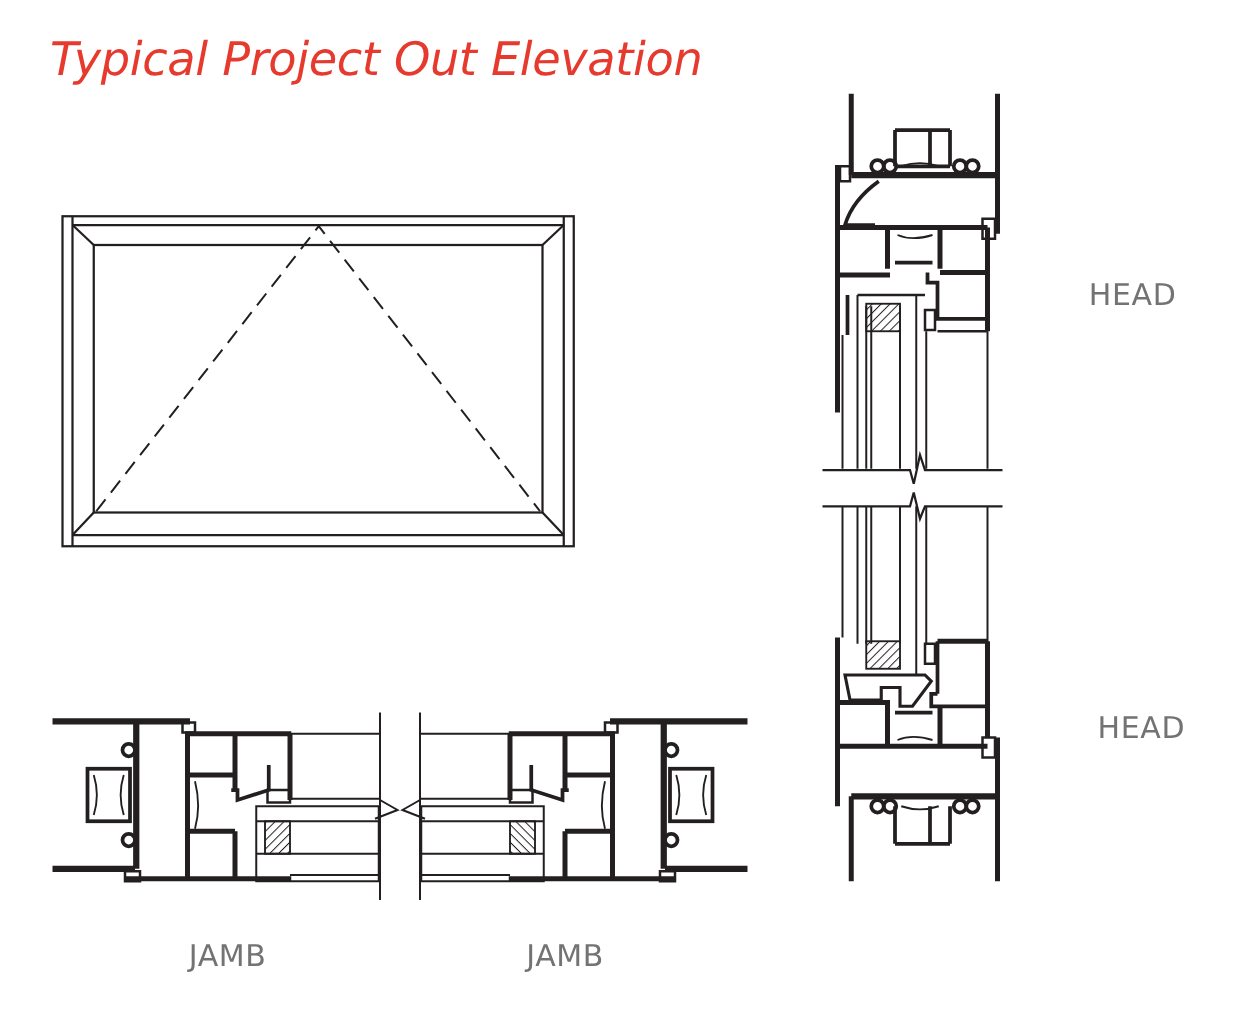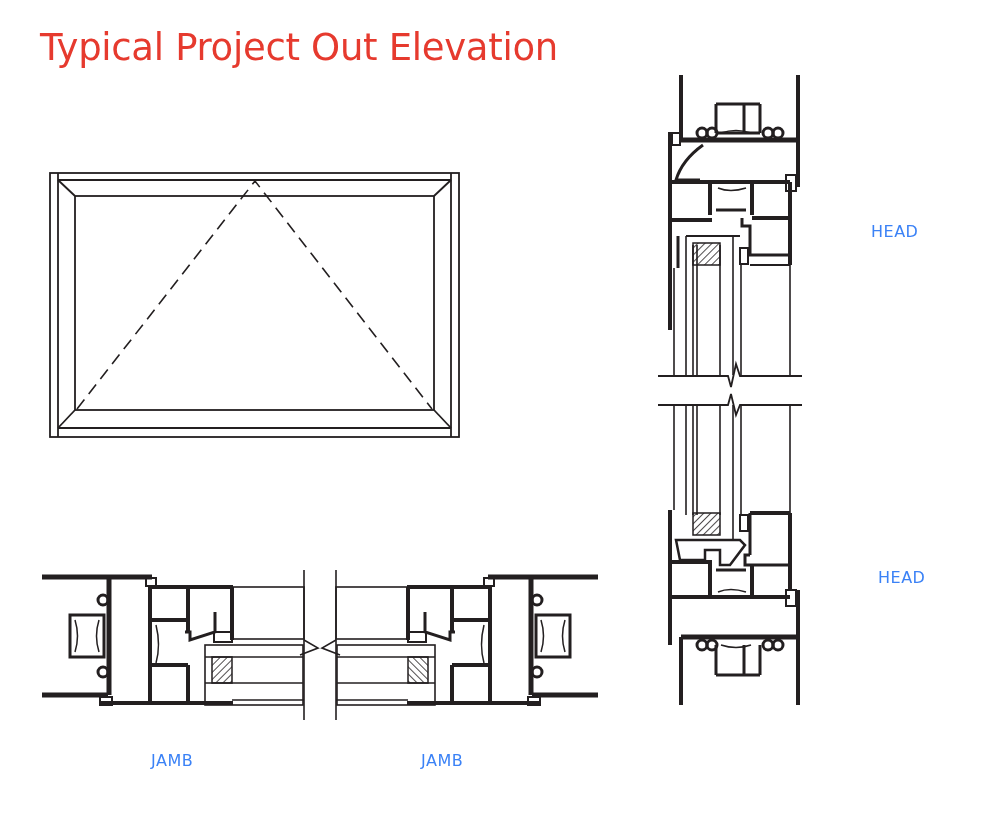--- a/index.html
+++ b/index.html
@@ -1,18 +1,18 @@
 <!DOCTYPE html>
 <html><head>
 <meta charset="utf-8">
 <style>
   html, body { margin:0; padding:0; background:#ffffff; }
   body { width:992px; height:821px; position:relative; overflow:hidden; font-family:"DejaVu Sans", sans-serif; }
-  .title { position:absolute; left:40px; top:26px; font-size:37px; color:#e63a2e; font-weight:normal; letter-spacing:-0.3px; white-space:nowrap; }
-  .label { position:absolute; font-size:16px; color:#3b82f6; letter-spacing:0.5px; white-space:nowrap; }
+  .title { position:absolute; left:40px; top:26px; font-size:37px; color:#e63a2e; font-weight:normal; letter-spacing:-0.3px; white-space:nowrap;font-style:italic; }
+  .label { position:absolute; font-size:24px; color:#737373; letter-spacing:0.5px; white-space:nowrap; }
   svg.draw { position:absolute; left:0; top:0; }
 </style>
 </head>
 <body>
 
 <div class="title">Typical Project Out Elevation</div>
 
 <svg class="draw" width="992" height="821" viewBox="0 0 992 821">
   <defs>
     <pattern id="hatch" patternUnits="userSpaceOnUse" width="5" height="5" patternTransform="rotate(45)">

